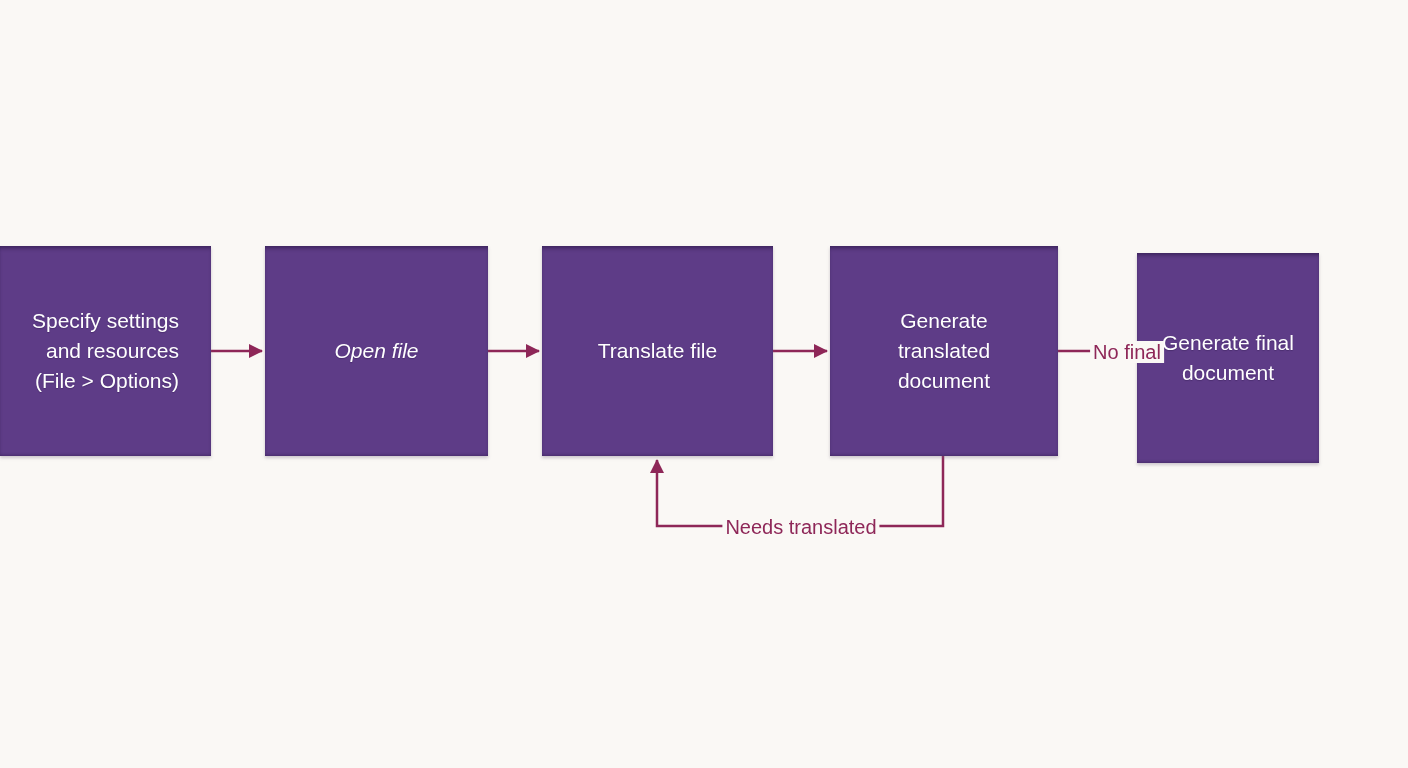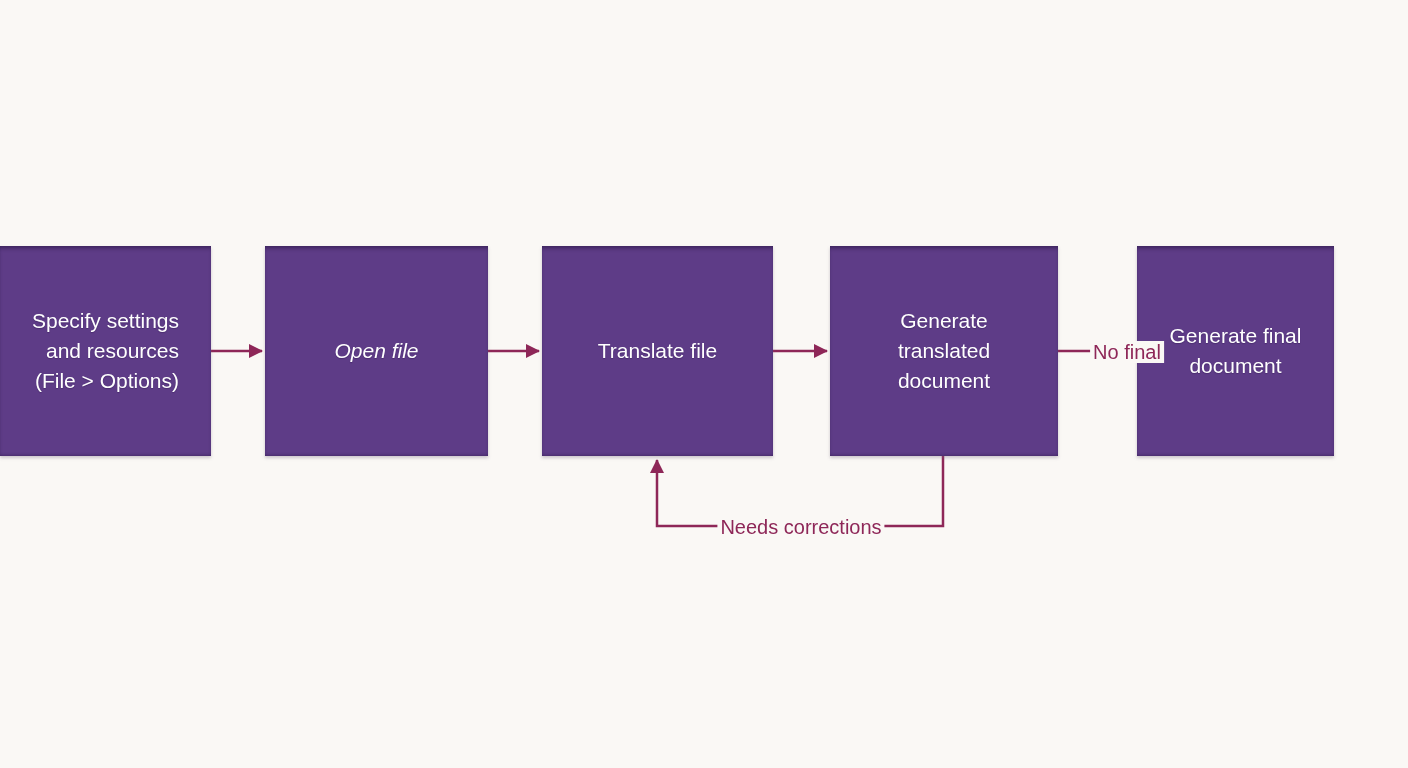--- a/index.html
+++ b/index.html
@@ -49,21 +49,21 @@
     padding: 8px 14px;
   }
   .node-label {
     white-space: pre-line;
     text-shadow: 0 1px 1px rgba(40, 20, 70, 0.35);
   }
   .node1 { left: 0px;    width: 211px; text-align: right; }
   .node2 { left: 265px;  width: 223px; font-style: italic; }
   .node3 { left: 542px;  width: 231px; }
   .node4 { left: 830px;  width: 228px; }
-  .node5 { left: 1137px; width: 197px; }
+  .node5 { left: 1137px; width: 182px; margin-top: 7px; }
   .connector-label {
     position: absolute;
     transform: translate(-50%, -50%);
     background: var(--background, #faf8f5);
     color: var(--connector, #8e2758);
     font-size: 20px;
     line-height: 22px;
     padding: 0 3px;
     white-space: nowrap;
   }
@@ -108,15 +108,15 @@
 document</span>
   </div>
 
   <div class="node node5">
     <span class="node-label">Generate final
 document</span>
   </div>
 
   <span class="connector-label label-no-errors">No final</span>
 
-  <span class="connector-label label-needs-corrections">Needs corrections</span>
+  <span class="connector-label label-needs-corrections">Needs translated</span>
 
 </div>
 
 </body></html>

